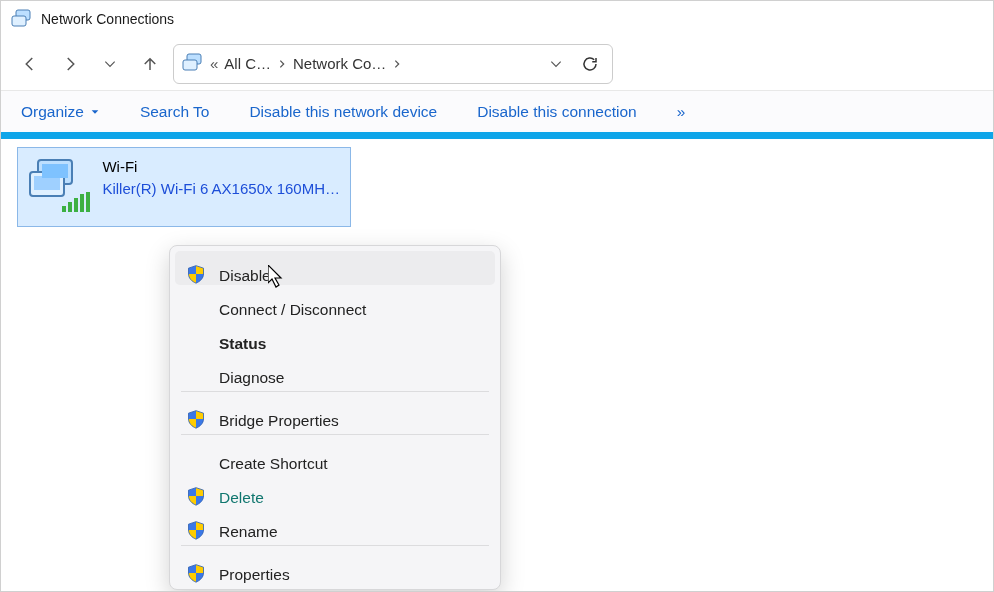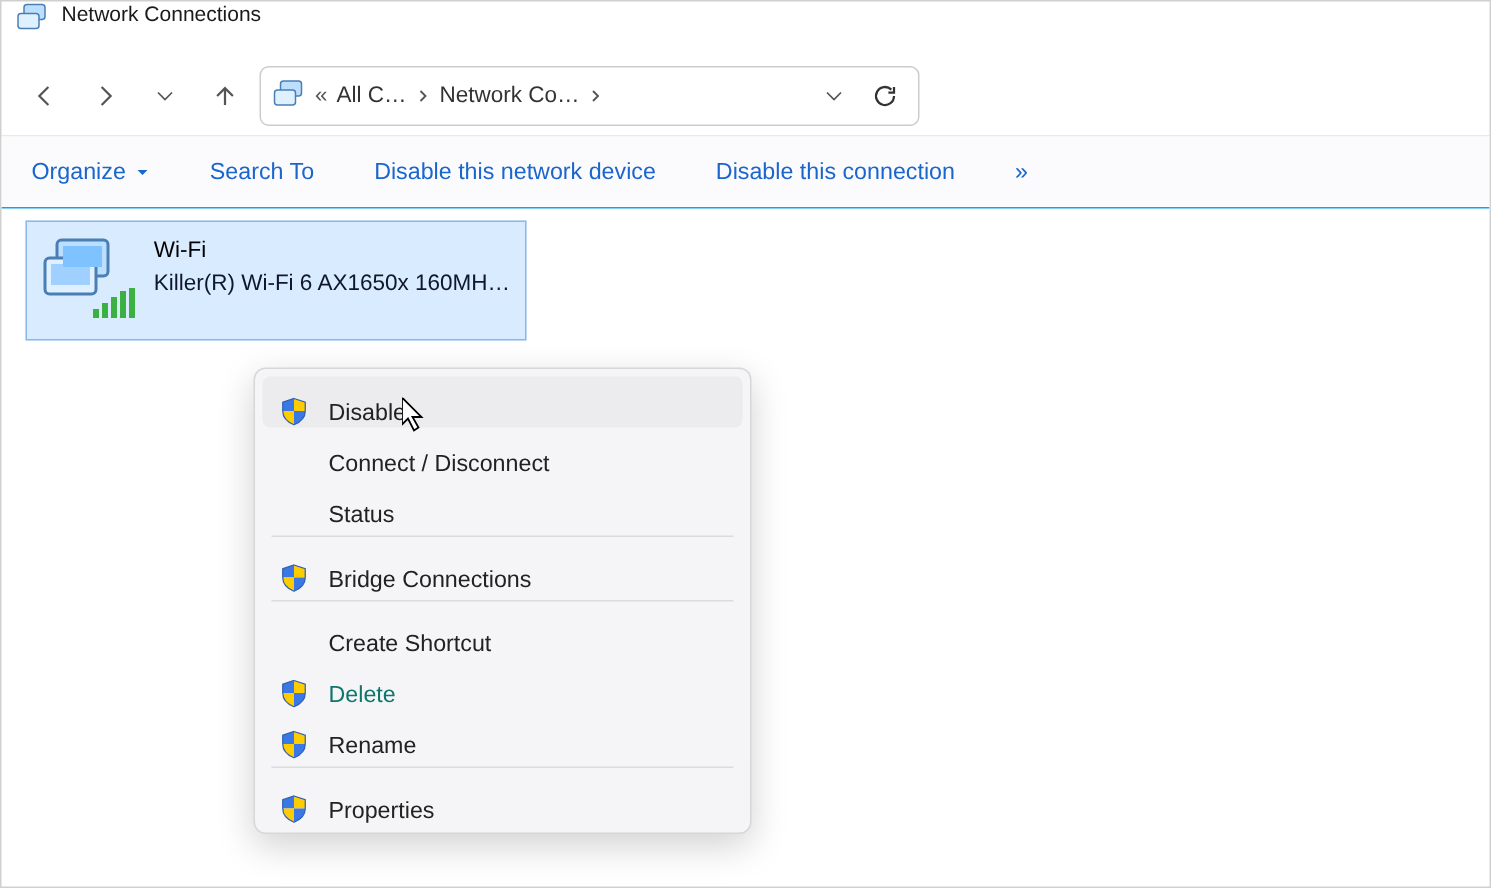--- a/index.html
+++ b/index.html
@@ -1,49 +1,49 @@
 <!DOCTYPE html>
 <html><head>
 <meta charset="utf-8">
 <style>
   * { margin: 0; padding: 0; box-sizing: border-box; font-family: "Segoe UI", Tahoma, sans-serif; }
   body { width: 994px; height: 592px; background: #fff; color: #1a1a1a; overflow: hidden; border: 1px solid #d0d0d0; position: relative; }
 
   
-  .titlebar { height: 36px; display: flex; align-items: flex-start; padding: 0 10px; font-size: 14px; }
+  .titlebar { height: 36px; display: flex; align-items: center; padding: 0 10px; font-size: 14px; }
   .titlebar .app-icon { margin-right: 8px; }
 
   
   .navrow { height: 54px; display: flex; align-items: center; gap: 6px; padding: 0 12px; border-bottom: 1px solid #e8e8e8; }
   .navbtn { width: 34px; height: 34px; display: flex; align-items: center; justify-content: center; border-radius: 4px; color: #5f6368; }
   .addressbar { flex: 0 0 440px; height: 40px; border: 1px solid #ccc; border-radius: 6px; display: flex; align-items: center; padding: 0 8px; gap: 6px; font-size: 15px; color: #333; }
   .crumb { display: flex; align-items: center; gap: 6px; white-space: nowrap; }
   .addr-spacer { flex: 1; }
   .searchbox { flex: 1; height: 40px; border: 1px solid #ccc; border-radius: 6px; display: flex; align-items: center; padding: 0 14px; font-size: 15px; color: #888; margin-left: 6px; }
 
   
-  .toolbar { height: 48px; background: #fbfbfd; border-bottom: 1px solid #0ea5e9; display: flex; align-items: center; padding: 0 20px; gap: 40px; font-size: 15.5px; color: #1a66cc; }
+  .toolbar { height: 48px; background: #fbfbfd; border-bottom: 7px solid #0ea5e9; display: flex; align-items: center; padding: 0 20px; gap: 40px; font-size: 15.5px; color: #1a66cc; }
   .toolitem { display: flex; align-items: center; gap: 6px; cursor: default; }
 
   
   .content { position: relative; padding: 8px 16px; }
 
   
   .adapter { width: 334px; height: 80px; border: 1px solid #8bb8e8; background: #d9ecff; padding: 8px 10px; display: flex; gap: 10px; position: relative; overflow: hidden; }
   .adapter .iconcol { width: 66px; display: flex; align-items: flex-start; }
   .adapter .txtcol { flex: 1; font-size: 15px; line-height: 22px; }
   .adapter .name { color: #000; }
   .adapter .ssid { color: #6e6e6e; }
-  .adapter .hw   { color: #0f172a; white-space: nowrap; }
+  .adapter .hw   { color: #1d4ed8; white-space: nowrap; }
 
   
   .ctxmenu { position: absolute; left: 168px; top: 244px; width: 332px; background: #f5f5f7; border: 1px solid #d7d7d9; border-radius: 8px; box-shadow: 0 8px 24px rgba(0,0,0,.18); padding: 5px; font-size: 15.5px; }
   .mi { height: 34px; display: flex; align-items: flex-end; gap: 10px; padding: 0 10px 0 8px; border-radius: 5px; color: #222; }
   .mi.hover { background: #ececee; }
-  .mi.bold { font-weight: 400; }
+  .mi.bold { font-weight: 700; }
   .mi.disabled { color: #0f766e; }
   .mi .micon { width: 26px; display: flex; justify-content: center; }
   .sep { height: 1px; background: #dcdcde; margin: 4px 6px; }
 
   
   .cursor { position: absolute; left: 267px; top: 264px; pointer-events: none; }
 
   
   .chevsmall { color: #555; }
 </style>
@@ -201,28 +201,32 @@
     <span>Disable</span>
   </div>
   <div class="mi">
     <span class="micon"></span>
       <span>Connect / Disconnect</span>
   </div>
   <div class="mi bold">
     <span class="micon"></span>
       <span>Status</span>
   </div>
+  <div class="mi">
+    <span class="micon"></span>
+      <span>Diagnose</span>
+  </div>
   <div class="sep"></div>
   <div class="mi">
     <span class="micon">
         <svg width="20" height="22" viewBox="0 0 24 24">
           <use href="#uac-shield"></use>
         </svg>
       </span>
-    <span>Bridge Connections</span>
+    <span>Bridge Properties</span>
   </div>
   <div class="sep"></div>
   <div class="mi">
     <span class="micon"></span>
       <span>Create Shortcut</span>
   </div>
   <div class="mi disabled">
     <span class="micon">
         <svg width="20" height="22" viewBox="0 0 24 24">
           <use href="#uac-shield"></use>

